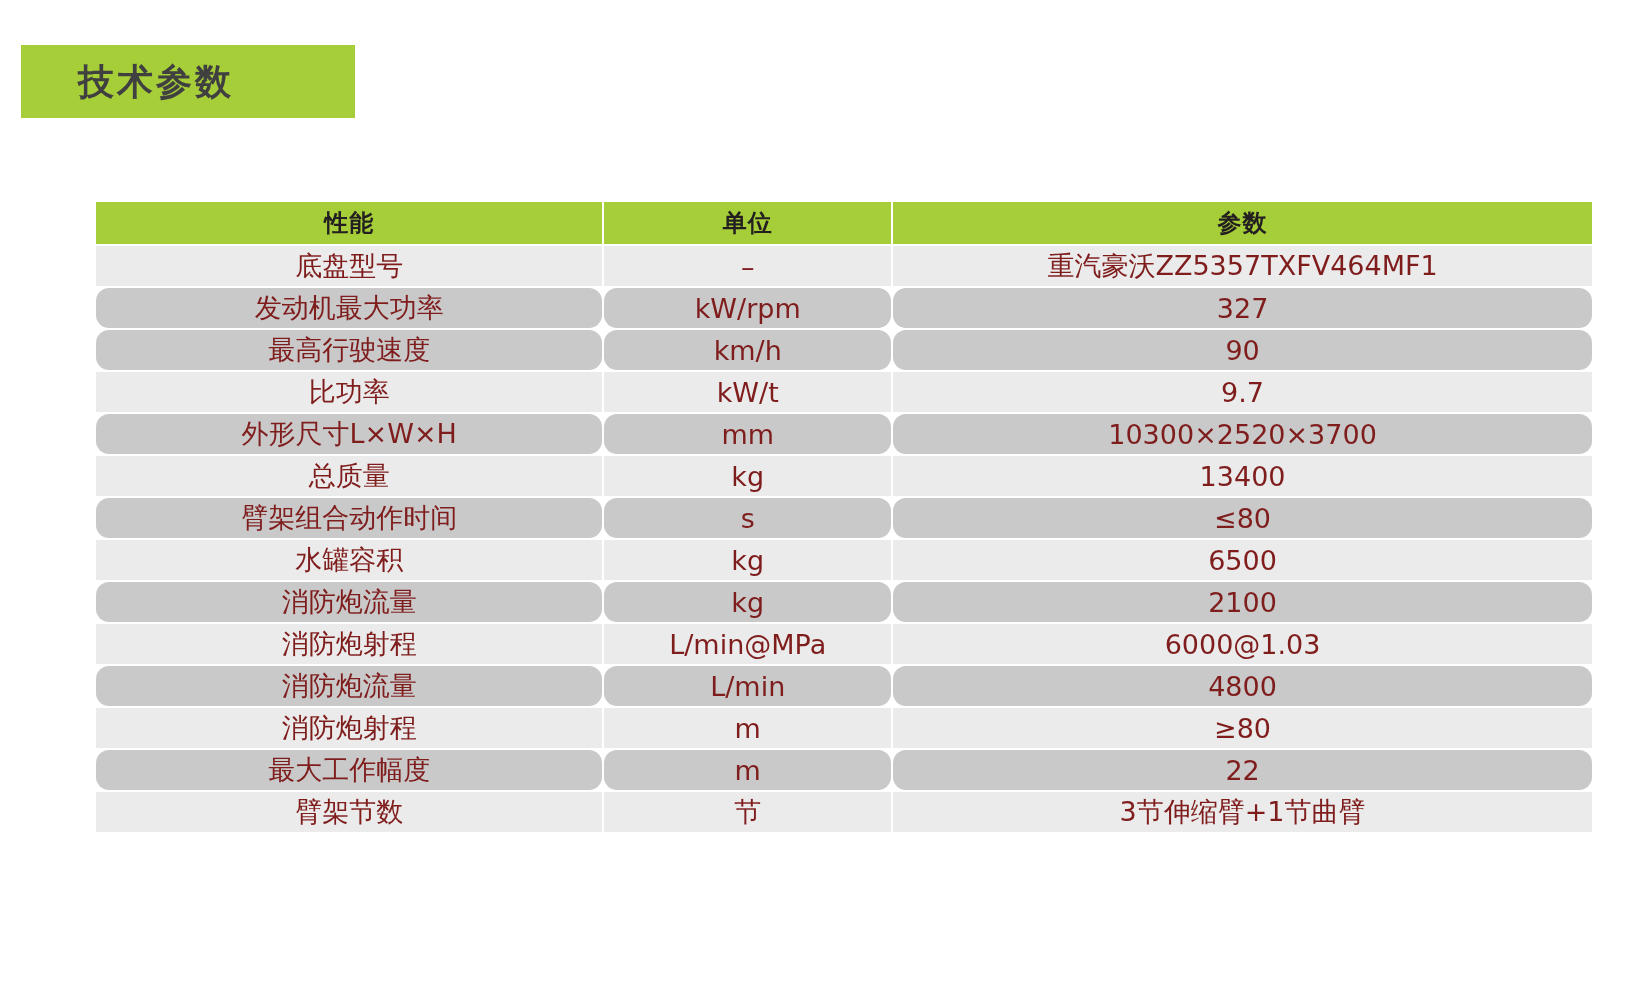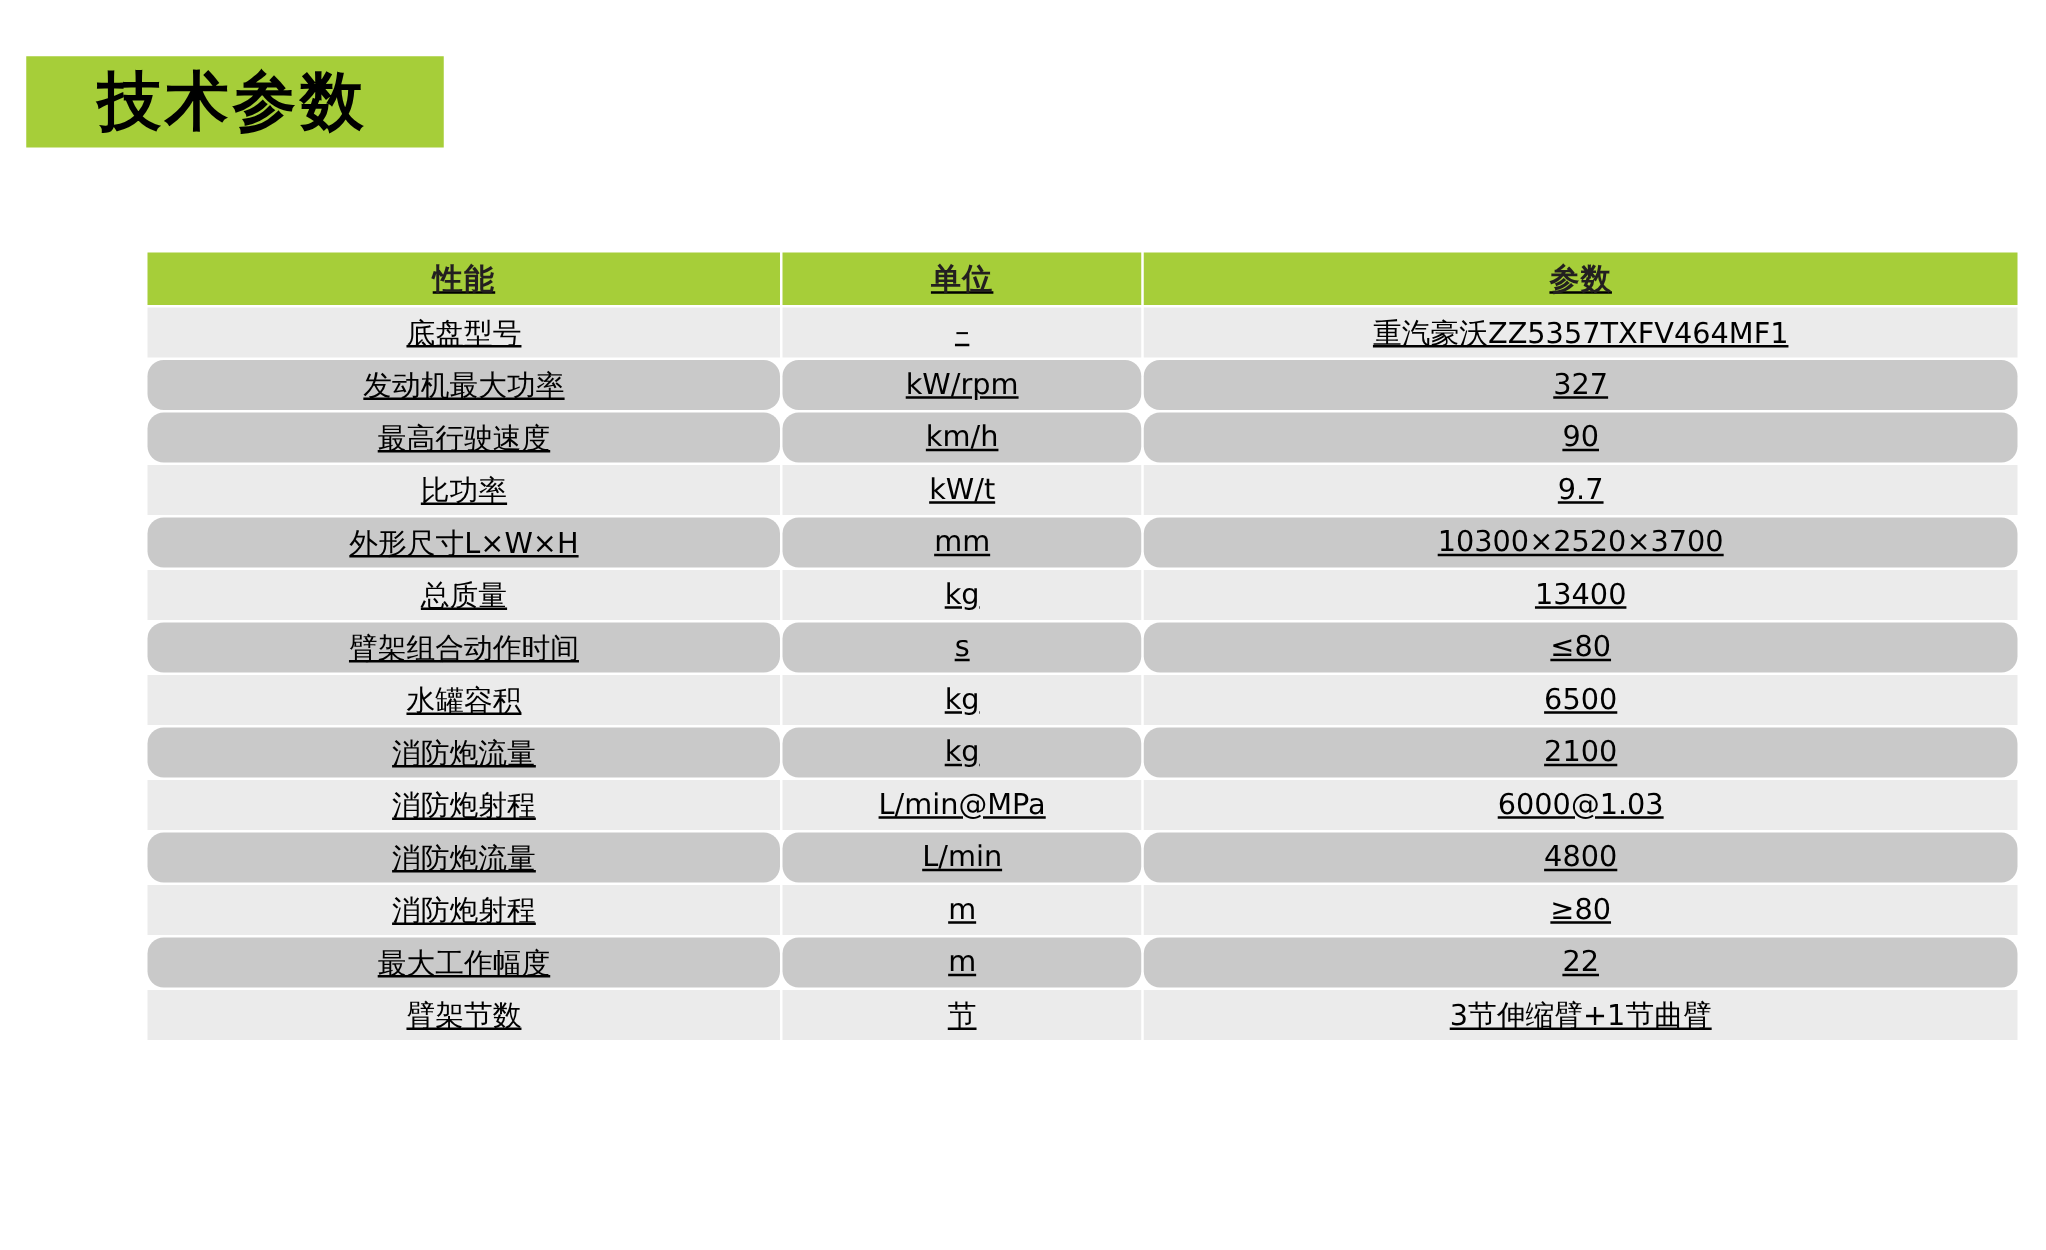--- a/index.html
+++ b/index.html
@@ -26,52 +26,51 @@
     position: absolute;
     left: 21px;
     top: 45px;
     width: 334px;
     height: 73px;
     background: #a6ce39;
     display: flex;
     align-items: center;
   }
   .title-banner .title-text {
-    color: #000000;
-    font-size: 51px;
+    color: #404040;
+    font-size: 36px;
     font-weight: bold;
     letter-spacing: 3px;
     padding-left: 57px;
     line-height: 1;
     white-space: nowrap;
   }
 
   
   .spec-table {
     position: absolute;
-    left: 116px;
+    left: 94px;
     top: 200px;
     width: 1500px;
     border-collapse: separate;
     border-spacing: 2px 2px;
     table-layout: fixed;
-    text-decoration: underline;
   }
   .spec-table col.c1 { width: 505px; }
   .spec-table col.c2 { width: 286px; }
   .spec-table col.c3 { width: 697px; }
 
   .spec-table th,
   .spec-table td {
     height: 40px;
     text-align: center;
     vertical-align: middle;
     padding: 0 6px;
-    font-size: 23px;
-    color: #000000;
+    font-size: 27px;
+    color: #7f1d1d;
     font-weight: normal;
     white-space: nowrap;
     overflow: hidden;
   }
 
   .spec-table thead th {
     background: #a6ce39;
     color: #231f20;
     font-weight: bold;
     font-size: 24px;

